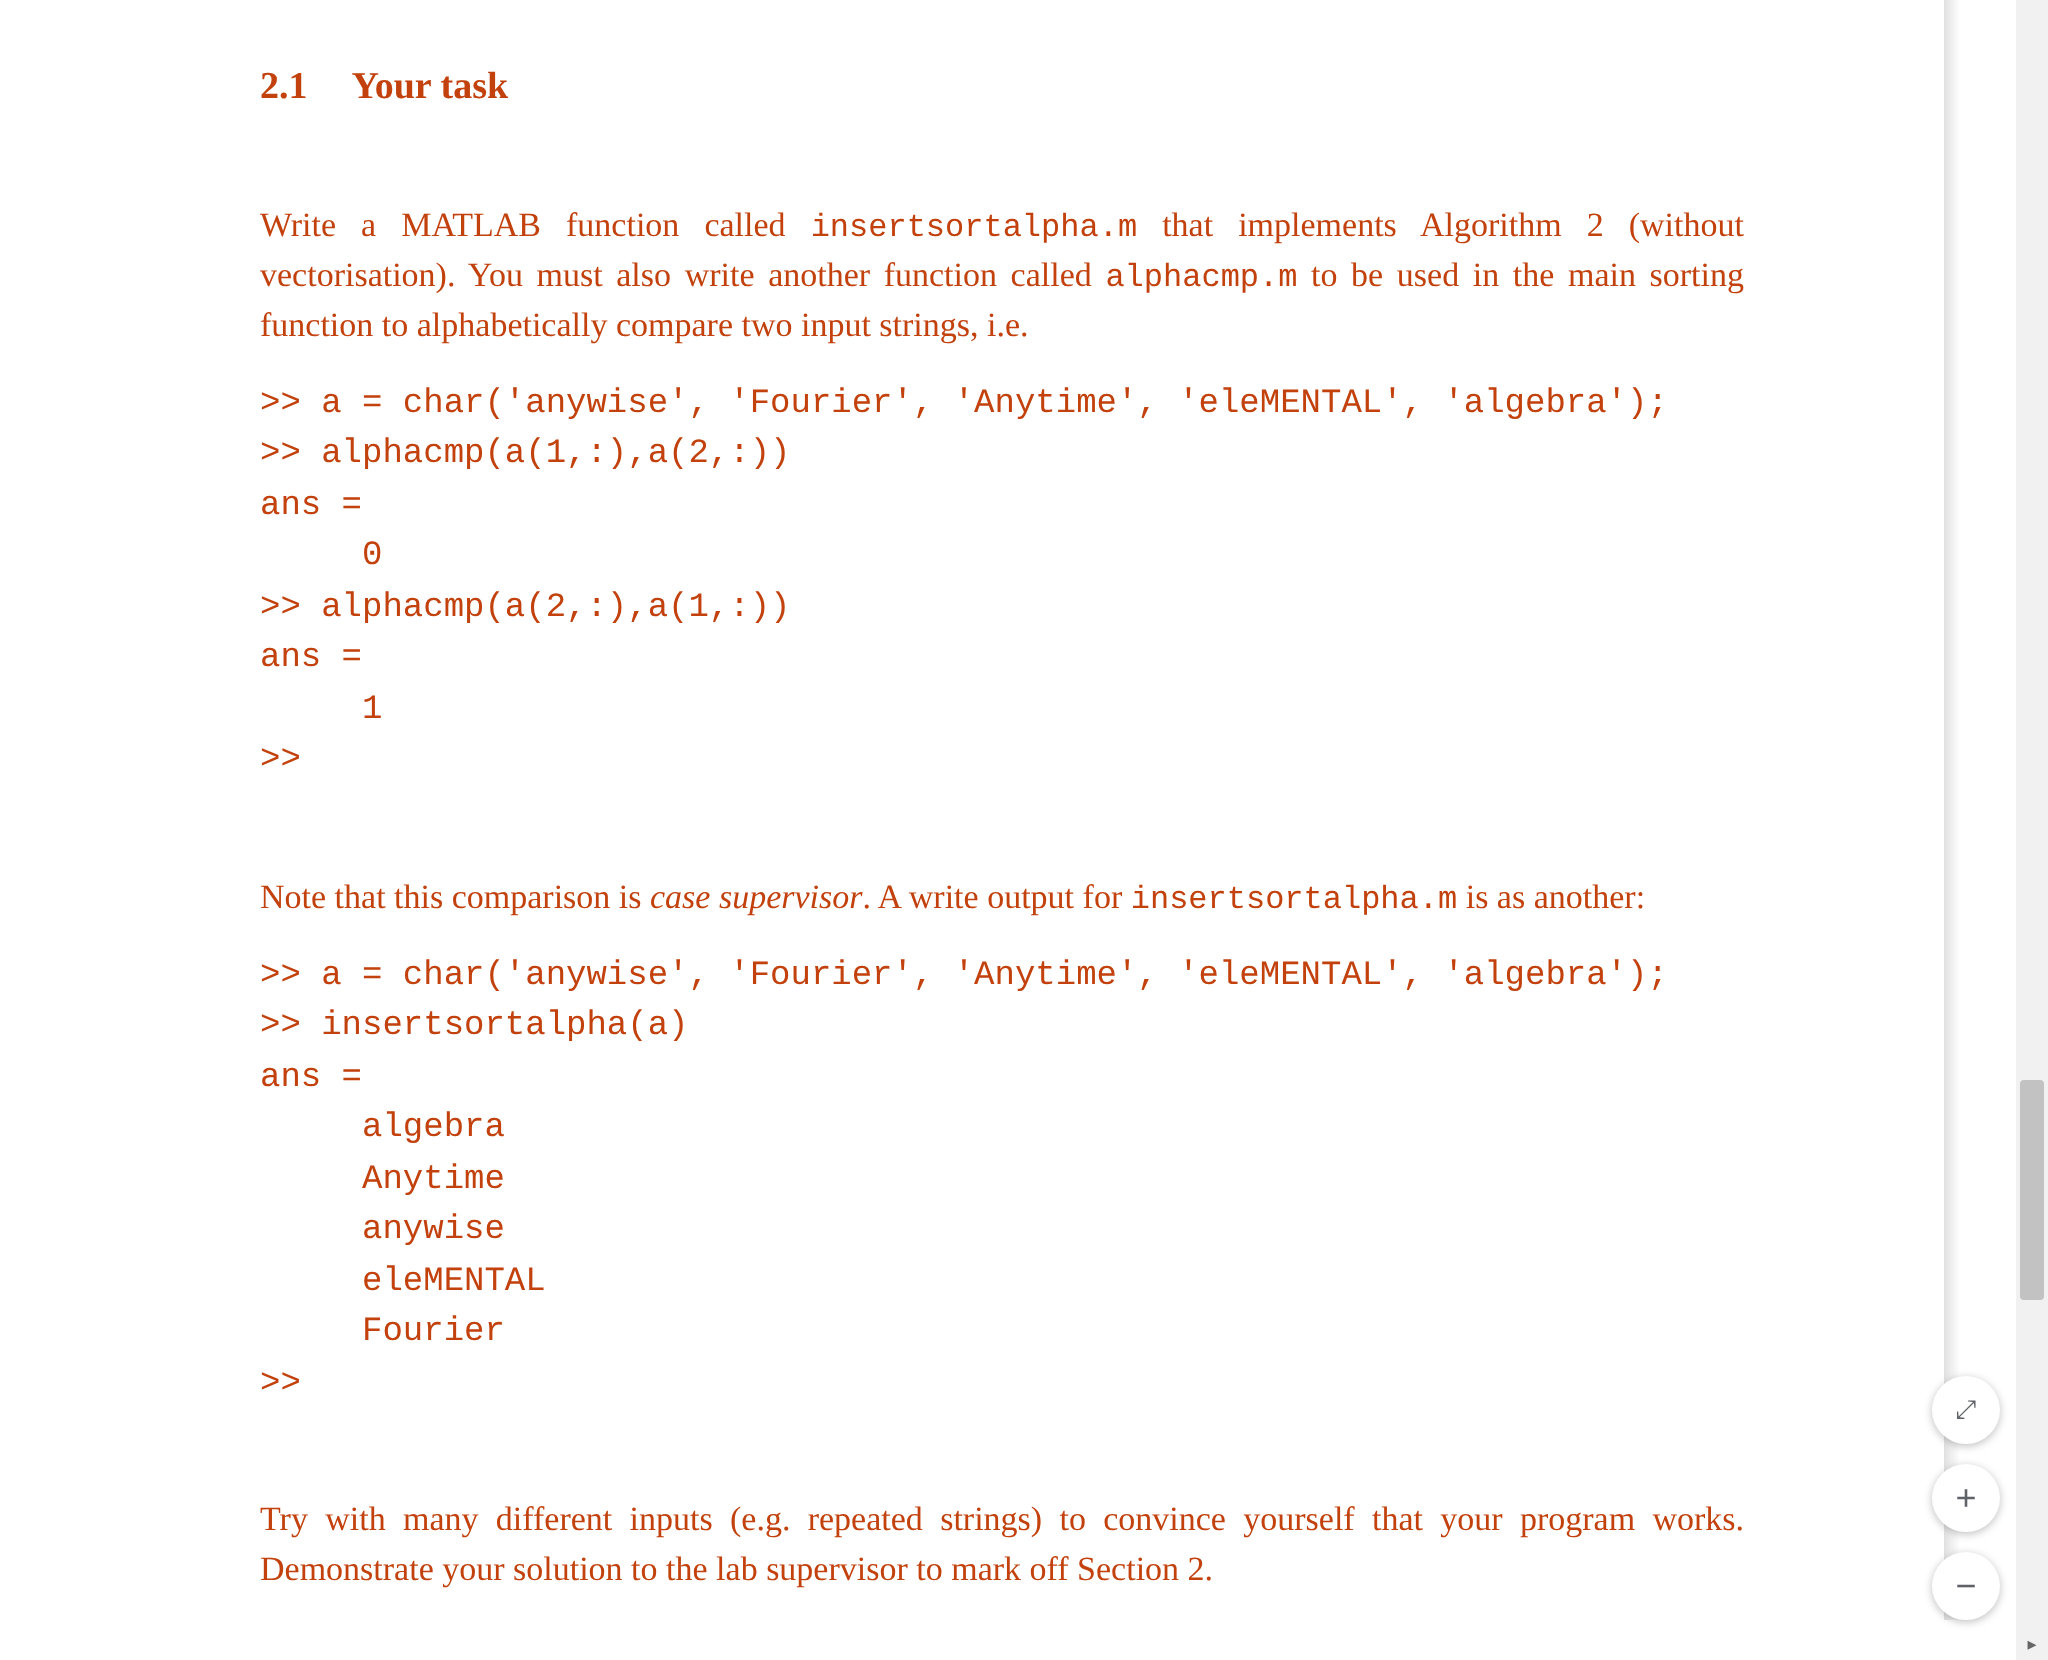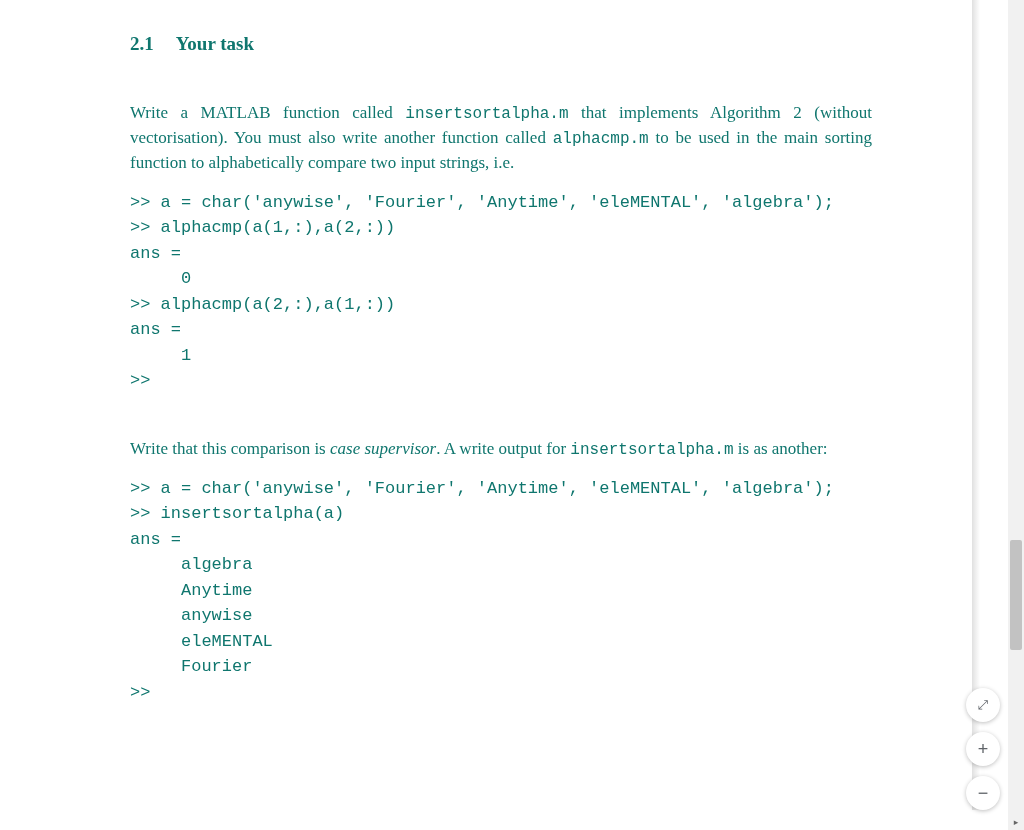--- a/index.html
+++ b/index.html
@@ -5,21 +5,21 @@
   * { box-sizing: border-box; margin: 0; padding: 0; }
   html, body { width: 1024px; height: 830px; overflow: hidden; background: #fff; }
   body { font-family: "Times New Roman", Times, serif; position: relative; }
 
   .page {
     position: absolute;
     left: 0; top: 0;
     width: 972px; height: 830px;
     background: #fff;
     padding: 30px 100px 40px 130px;
-    color: #0f766e;
+    color: #c2410c;
     font-size: 17px;
     line-height: 1.45;
   }
 
   .shadow-edge {
     position: absolute;
     left: 972px; top: 0;
     width: 8px; height: 810px;
     background: linear-gradient(to right, rgba(0,0,0,0.12), rgba(0,0,0,0));
   }
@@ -98,33 +98,34 @@
   <div class="codeblock">&gt;&gt; a = char('anywise', 'Fourier', 'Anytime', 'eleMENTAL', 'algebra');
 &gt;&gt; alphacmp(a(1,:),a(2,:))
 ans =
      0
 &gt;&gt; alphacmp(a(2,:),a(1,:))
 ans =
      1
 &gt;&gt;</div>
 
   <p class="para">
-    <span>Write that this comparison is </span><span class="em">case supervisor</span><span>. A write output for </span><span class="tt">insertsortalpha.m</span><span> is as another:</span>
+    <span>Note that this comparison is </span><span class="em">case supervisor</span><span>. A write output for </span><span class="tt">insertsortalpha.m</span><span> is as another:</span>
   </p>
 
   <div class="codeblock">&gt;&gt; a = char('anywise', 'Fourier', 'Anytime', 'eleMENTAL', 'algebra');
 &gt;&gt; insertsortalpha(a)
 ans =
      algebra
      Anytime
      anywise
      eleMENTAL
      Fourier
 &gt;&gt;</div>
 
+  <p class="para">Try with many different inputs (e.g. repeated strings) to convince yourself that your program works. Demonstrate your solution to the lab supervisor to mark off Section 2.</p>
 
 </div>
 
 <div class="shadow-edge"></div>
 
 <div class="scrollbar">
   <div class="scroll-thumb"></div>
   <div class="scroll-arrow">▸</div>
 </div>
 

